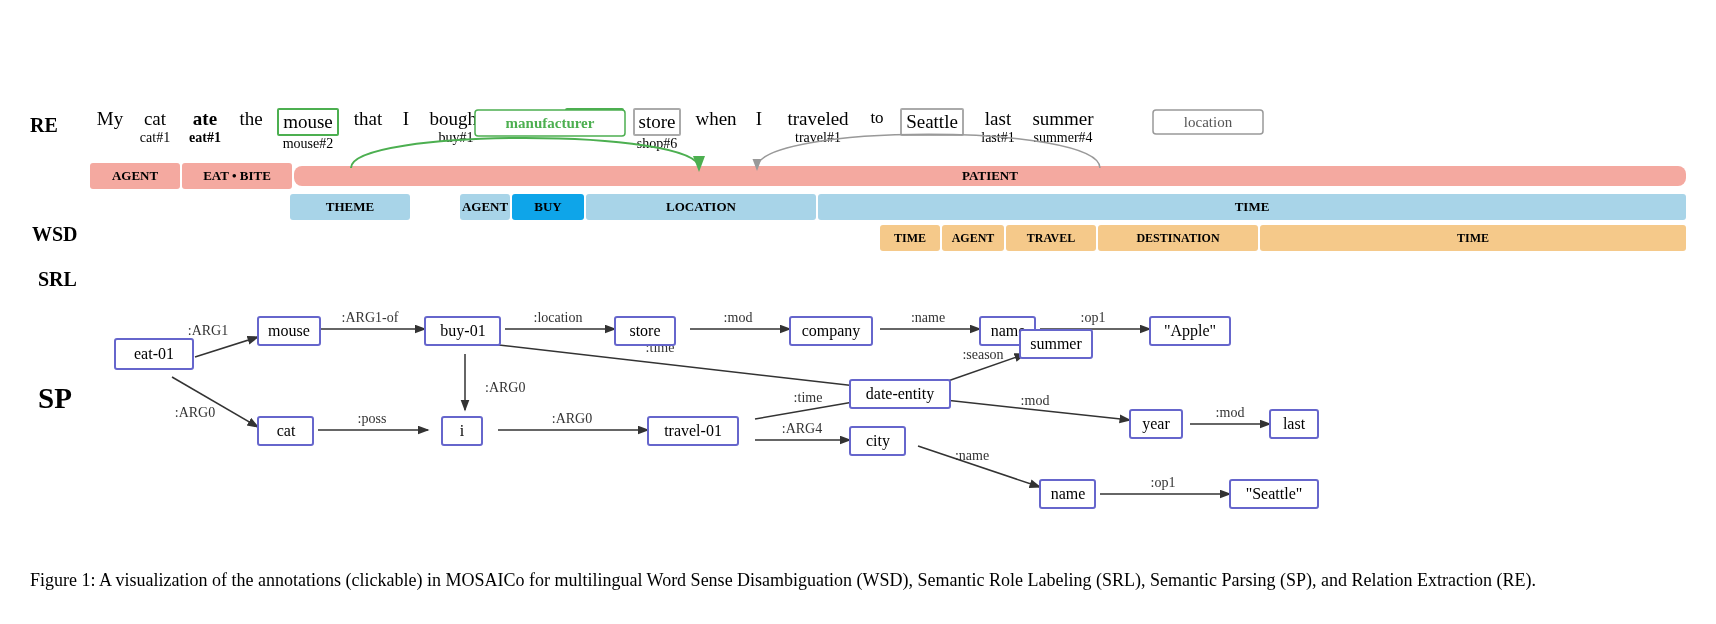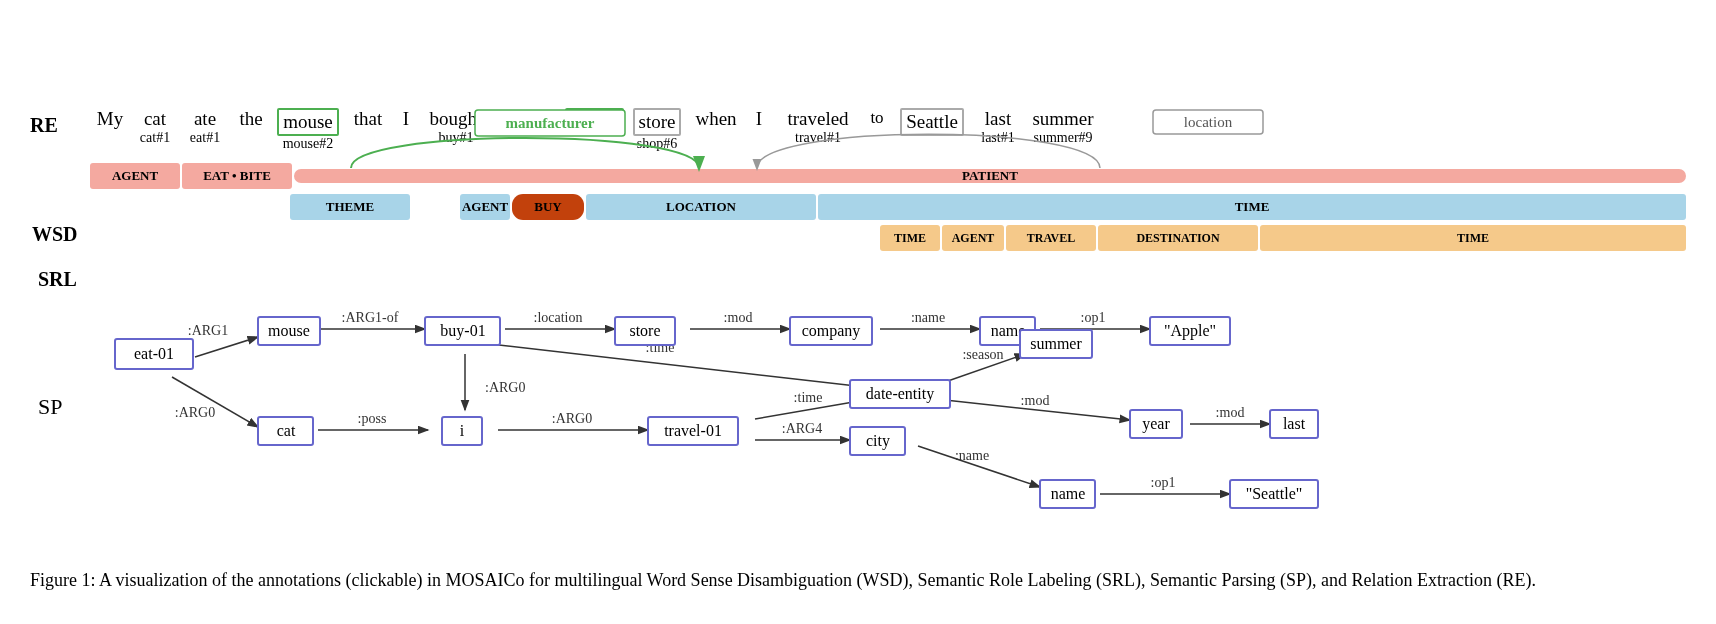--- a/index.html
+++ b/index.html
@@ -50,21 +50,21 @@
       <div style="min-width:40px;text-align:center;font-family:Liberation Serif, serif;">
         <div style="font-size:19px;">My</div>
         <div style="font-size:14px;height:18px;"></div>
       </div>
 
       <div style="min-width:50px;text-align:center;">
         <div style="font-size:19px;">cat</div>
         <div style="font-size:14px;">cat#1</div>
       </div>
 
-      <div style="min-width:50px;text-align:center;">
+      <div style="min-width:50px;text-align:center;font-weight:bold;">
         <div style="font-size:19px;">ate</div>
         <div style="font-size:14px;">eat#1</div>
       </div>
 
       <div style="min-width:42px;text-align:center;">
         <div style="font-size:19px;">the</div>
         <div style="font-size:14px;height:18px;"></div>
       </div>
 
       <div style="min-width:72px;text-align:center;">
@@ -132,65 +132,65 @@
         <div style="font-size:14px;height:18px;"></div>
       </div>
 
       <div style="min-width:50px;text-align:center;">
         <div style="font-size:19px;">last</div>
         <div style="font-size:14px;">last#1</div>
       </div>
 
       <div style="min-width:80px;text-align:center;">
         <div style="font-size:19px;">summer</div>
-        <div style="font-size:14px;">summer#9</div>
+        <div style="font-size:14px;">summer#4</div>
       </div>
 
     </div>
 
     <div style="position: absolute; left: -58px; top: 115px; font-weight: bold; font-size: 20px;">WSD</div>
 
     <div style="position: absolute; left: -52px; top: 160px; font-weight: bold; font-size: 20px;">SRL</div>
 
     <div style="margin-top: 8px;">
 
       <div style="display:flex; align-items:center; height:28px; margin-bottom:3px;">
         <div style="width:90px;background:#f4a9a0;border-radius:3px;height:26px;display:flex;align-items:center;justify-content:center;font-size:13px;font-weight:bold;margin-right:2px;">AGENT</div>
         <div style="width:110px;background:#f4a9a0;border-radius:3px;height:26px;display:flex;align-items:center;justify-content:center;font-size:13px;font-weight:bold;margin-right:2px;">EAT • BITE</div>
-        <div style="flex:1;background:#f4a9a0;border-radius:8px;height:14px;display:flex;align-items:center;justify-content:center;font-size:13px;font-weight:bold;">PATIENT</div>
+        <div style="flex:1;background:#f4a9a0;border-radius:8px;height:20px;display:flex;align-items:center;justify-content:center;font-size:13px;font-weight:bold;">PATIENT</div>
       </div>
 
       <div style="display:flex; align-items:center; height:28px; margin-bottom:3px;">
 
         <div style="width:200px;"></div>
         <div style="width:120px;background:#a8d4e8;border-radius:3px;height:26px;display:flex;align-items:center;justify-content:center;font-size:13px;font-weight:bold;margin-right:2px;">THEME</div>
 
         <div style="width:48px;"></div>
         <div style="width:50px;background:#a8d4e8;border-radius:3px;height:26px;display:flex;align-items:center;justify-content:center;font-size:13px;font-weight:bold;margin-right:2px;">AGENT</div>
-        <div style="width:72px;background:#c2410c;border-radius:11px;height:26px;display:flex;align-items:center;justify-content:center;font-size:13px;font-weight:bold;margin-right:2px;">BUY</div>
+        <div style="width:72px;background:#0ea5e9;border-radius:3px;height:26px;display:flex;align-items:center;justify-content:center;font-size:13px;font-weight:bold;margin-right:2px;">BUY</div>
         <div style="width:230px;background:#a8d4e8;border-radius:3px;height:26px;display:flex;align-items:center;justify-content:center;font-size:13px;font-weight:bold;margin-right:2px;">LOCATION</div>
         <div style="flex:1;background:#a8d4e8;border-radius:3px;height:26px;display:flex;align-items:center;justify-content:center;font-size:13px;font-weight:bold;">TIME</div>
       </div>
 
       <div style="display:flex; align-items:center; height:28px; margin-bottom:3px;">
 
         <div style="width:790px;"></div>
         <div style="width:60px;background:#f5c98a;border-radius:3px;height:26px;display:flex;align-items:center;justify-content:center;font-size:12px;font-weight:bold;margin-right:2px;">TIME</div>
         <div style="width:62px;background:#f5c98a;border-radius:3px;height:26px;display:flex;align-items:center;justify-content:center;font-size:12px;font-weight:bold;margin-right:2px;">AGENT</div>
         <div style="width:90px;background:#f5c98a;border-radius:3px;height:26px;display:flex;align-items:center;justify-content:center;font-size:12px;font-weight:bold;margin-right:2px;">TRAVEL</div>
         <div style="width:160px;background:#f5c98a;border-radius:3px;height:26px;display:flex;align-items:center;justify-content:center;font-size:12px;font-weight:bold;margin-right:2px;">DESTINATION</div>
         <div style="flex:1;background:#f5c98a;border-radius:3px;height:26px;display:flex;align-items:center;justify-content:center;font-size:12px;font-weight:bold;">TIME</div>
       </div>
 
     </div>
   </div>
 
   <div style="position: relative; height: 290px; margin-top: 10px;">
 
-    <div style="position: absolute; left: -52px; top: 132px; font-weight: normal; font-size: 22px;">SP</div>
+    <div style="position: absolute; left: -52px; top: 120px; font-weight: bold; font-size: 29px;">SP</div>
 
     <svg style="position: absolute; left: 0; top: 0; width: 100%; height: 290px; overflow: visible;">
 
       <defs>
         <marker id="sp-arrow" markerWidth="8" markerHeight="8" refX="7" refY="3" orient="auto">
           <path d="M0,0 L0,6 L8,3 z" fill="#333"></path>
         </marker>
       </defs>
 
       <line x1="105" y1="95" x2="168" y2="75" stroke="#333" stroke-width="1.5" marker-end="url(#sp-arrow)"></line>

